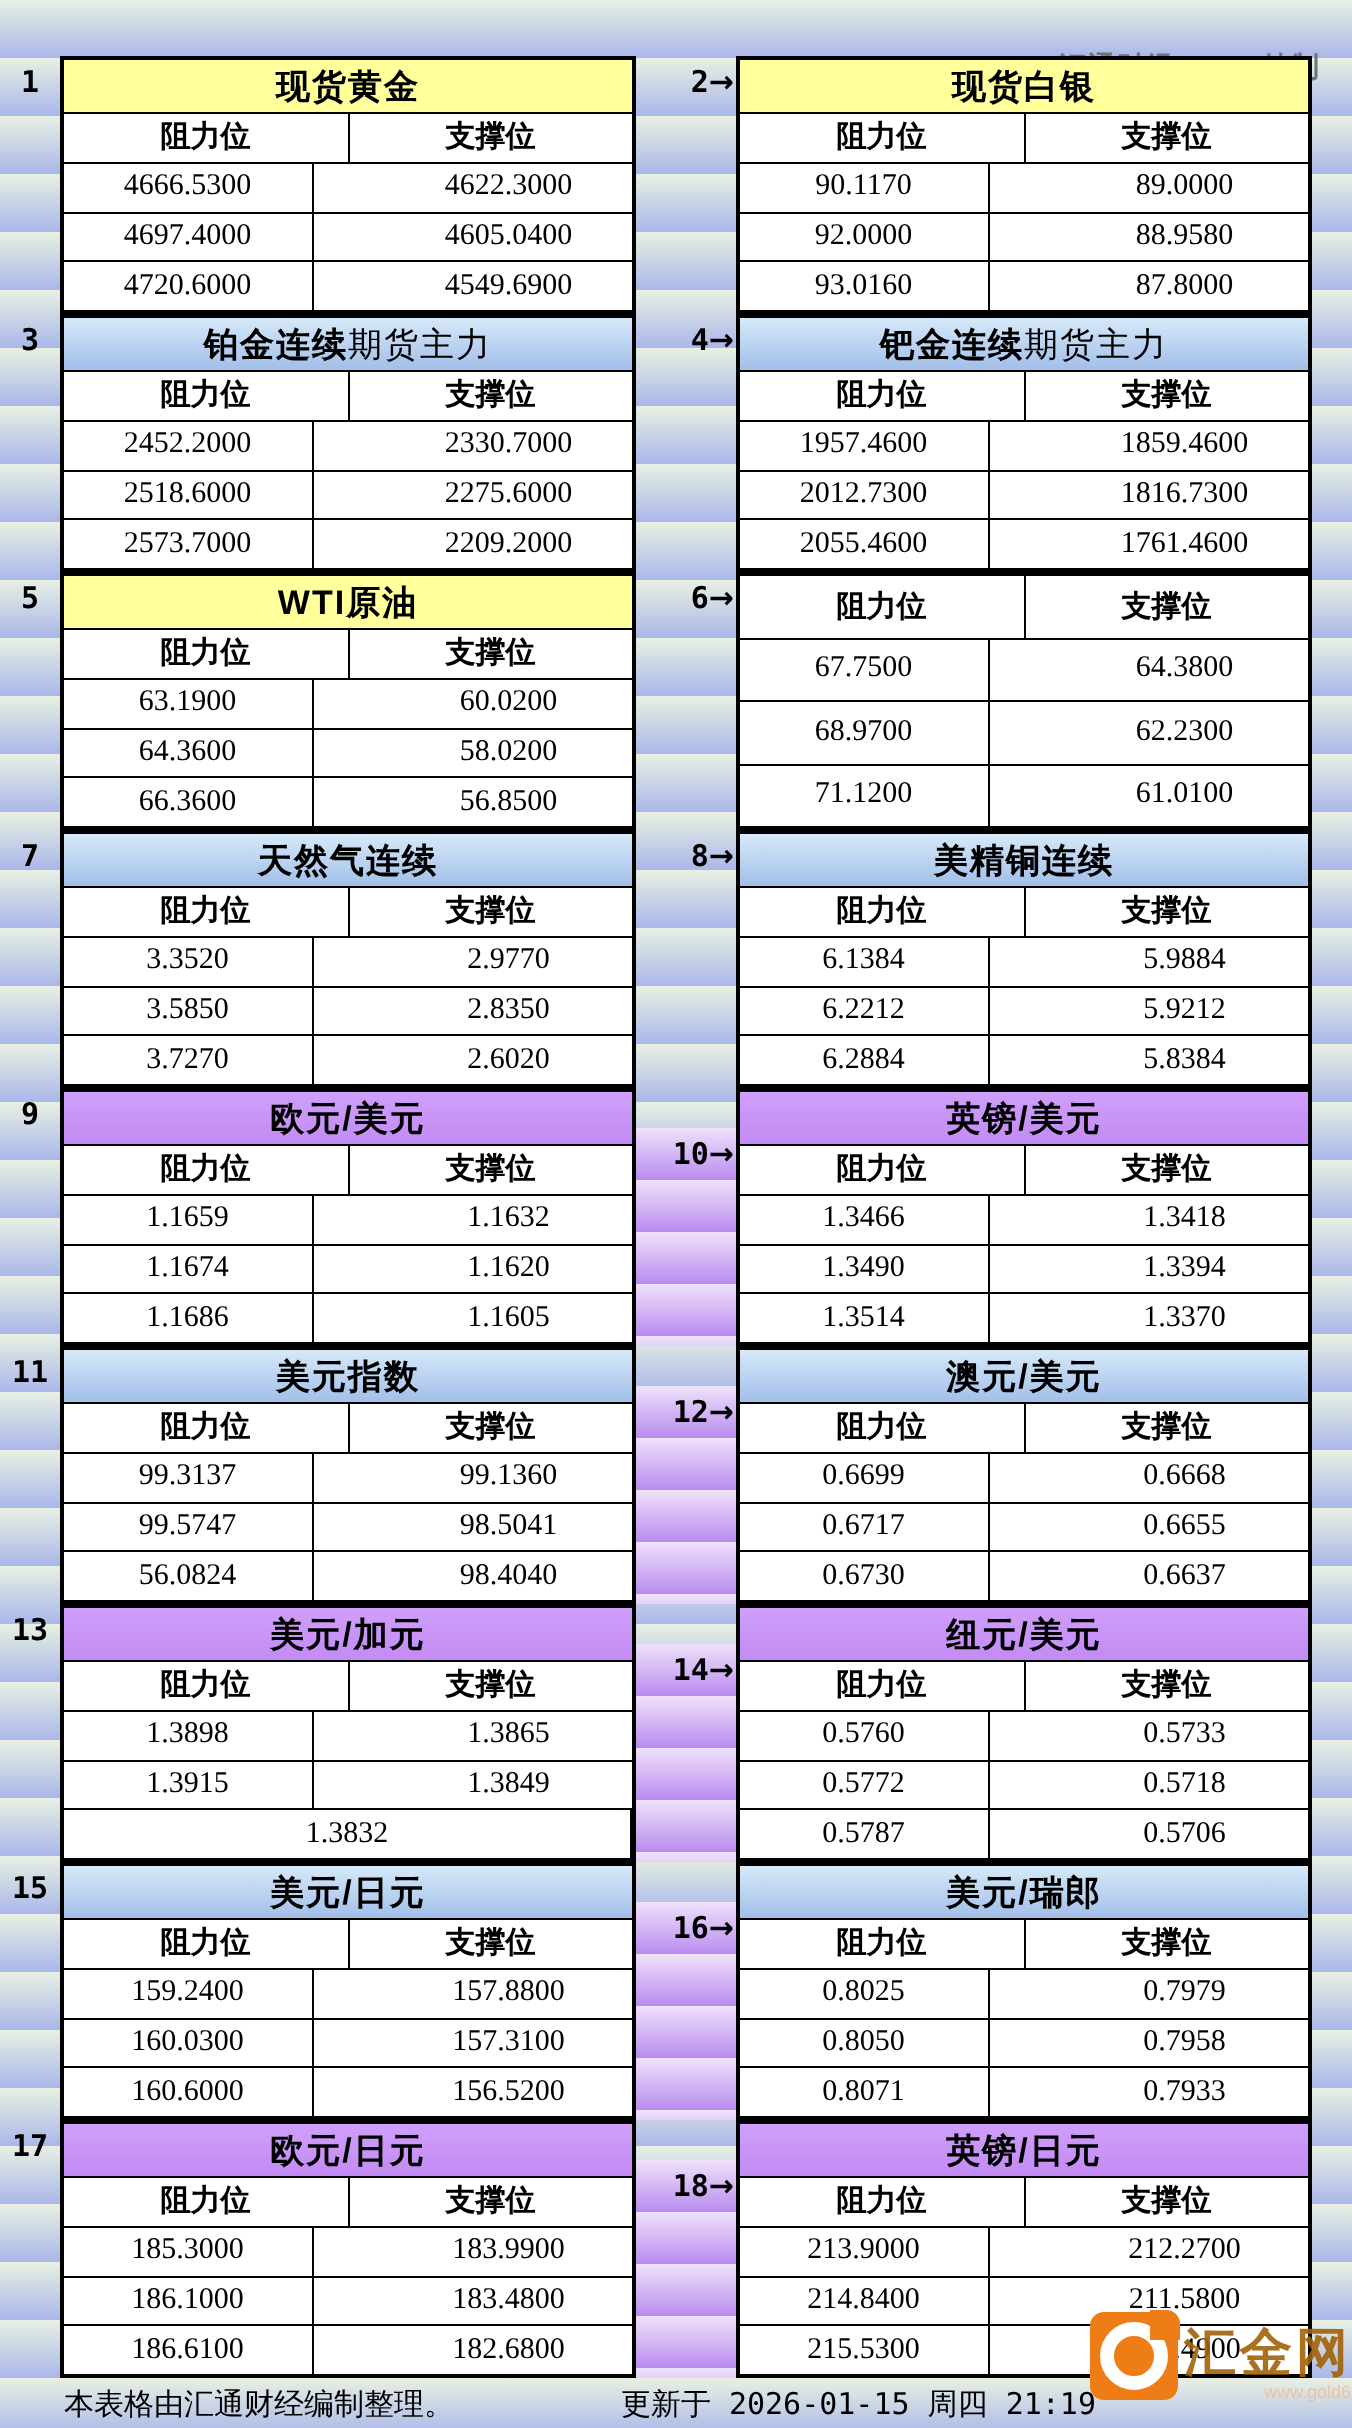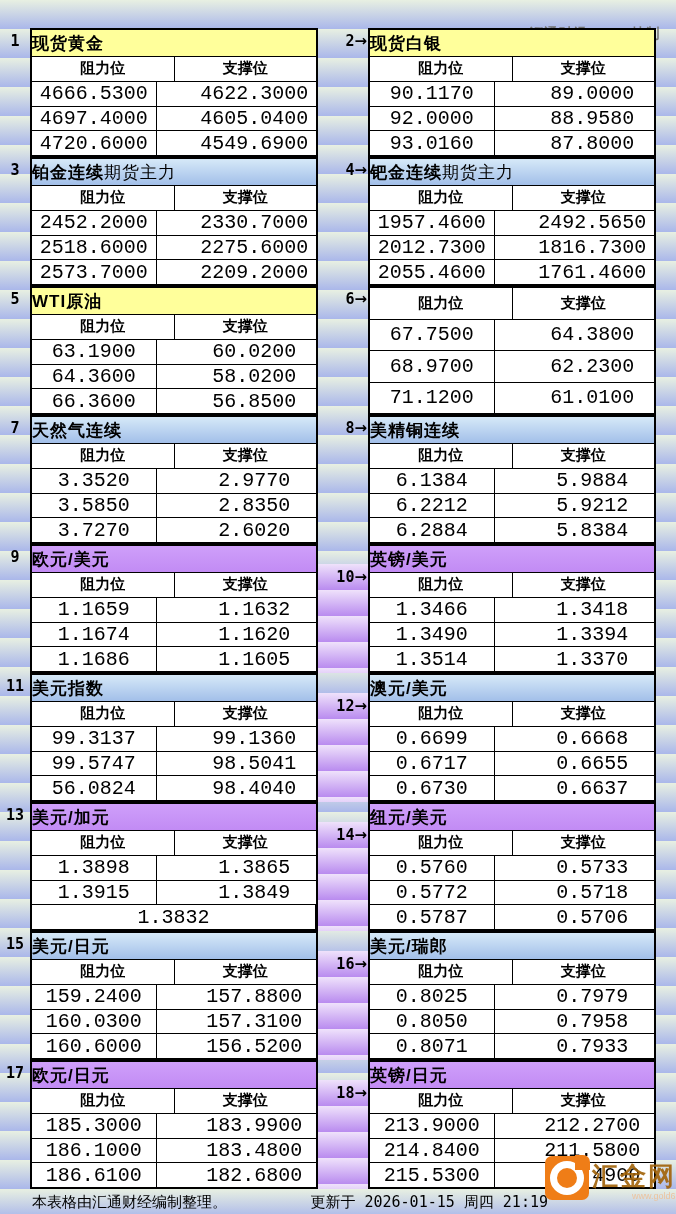--- a/index.html
+++ b/index.html
@@ -12,32 +12,32 @@
   .brand{position:absolute;top:5px;right:16px;font-size:14px;font-weight:bold;color:#737373;letter-spacing:0.5px;margin-top:20px;}
   #pairs{position:absolute;top:28px;left:0;width:676px;}
   .pair{display:grid;grid-template-columns:30px 288px 50px 288px 20px;height:129px;}
   .numcell{display:flex;justify-content:center;align-items:flex-start;padding-top:4px;
     font-family:"DejaVu Sans Mono",monospace;font-weight:bold;font-size:15px;}
   .gapcell{position:relative;}
   .purple-gap .gapcell{background:repeating-linear-gradient(to bottom,#efe2fb 0px,#b98bef 26px);margin-top:20px;}
   .numlabel{position:absolute;top:4px;right:1px;font-family:"DejaVu Sans Mono",monospace;font-weight:bold;font-size:15px;white-space:nowrap;}
   .numlabel .arrow{font-family:"DejaVu Sans",sans-serif;}
   .table{box-sizing:border-box;height:129px;border:2px solid #000;background:#fff;display:flex;flex-direction:column;}
-  .title{height:26px;display:flex;align-items:center;justify-content:flex-start;
+  .title{height:26px;display:flex;align-items:center;justify-content:center;
     font-size:17px;font-weight:bold;border-bottom:1px solid #000;letter-spacing:1px;}
   .tsub{font-weight:normal;}
   .t-gold{background:#ffff9b;}
   .t-blue{background:linear-gradient(to bottom,#d6e9f8,#a2bfe9);}
   .t-purple{background:linear-gradient(to bottom,#cf9ffa,#c28bf4);}
   .hrow,.drow{display:flex;flex:1;min-height:0;}
   .hrow{border-bottom:1px solid #000;font-weight:bold;}
   .hrow .cell{font-size:15px;}
   .cell{flex:1;display:flex;align-items:center;justify-content:center;}
   .cell:first-child{border-right:1px solid #000;}
-  .drow{border-bottom:1px solid #000;font-family:Liberation Mono, monospace;font-size:20px;gap:36px;}
+  .drow{border-bottom:1px solid #000;font-family:Liberation Serif, serif;font-size:15px;gap:36px;}
   .drow:last-child{border-bottom:none;}
   .footer{position:absolute;left:0;bottom:0;width:564px;height:25px;}
   .note{position:absolute;left:32px;top:4px;font-size:15px;}
   .updated{position:absolute;right:16px;top:4px;font-size:15px;font-family:"DejaVu Sans Mono",monospace;}
   .logo{position:absolute;left:545px;top:1156px;width:44px;height:44px;background:#ef7d17;border-radius:7px;z-index:5;}
   .logo .ring{position:absolute;left:5px;top:5px;width:20px;height:20px;border:7px solid #fff;border-radius:50%;}
   .logo .notch{position:absolute;right:-1px;top:-1px;width:15px;height:15px;background:#ef7d17;border-radius:0 7px 0 0;}
   .wm{position:absolute;left:592px;top:1159px;font-size:26px;font-weight:bold;color:#a16207;opacity:0.9;z-index:4;letter-spacing:2px;}
   .wmurl{position:absolute;left:592px;top:1191px;font-size:9px;color:#eec096;opacity:0.9;z-index:4;padding-left:40px;}
 </style>
@@ -135,21 +135,21 @@
     <div class="title t-blue">
       <span class="tmain">钯金连续</span>
           <span class="tsub">期货主力</span>
     </div>
     <div class="hrow">
       <div class="cell">阻力位</div>
       <div class="cell">支撑位</div>
     </div>
     <div class="drow">
       <div class="cell">1957.4600</div>
-      <div class="cell">2492.5650</div>
+      <div class="cell">1859.4600</div>
     </div>
     <div class="drow">
       <div class="cell">2012.7300</div>
       <div class="cell">1816.7300</div>
     </div>
     <div class="drow">
       <div class="cell">2055.4600</div>
       <div class="cell">1761.4600</div>
     </div>
   </div>

